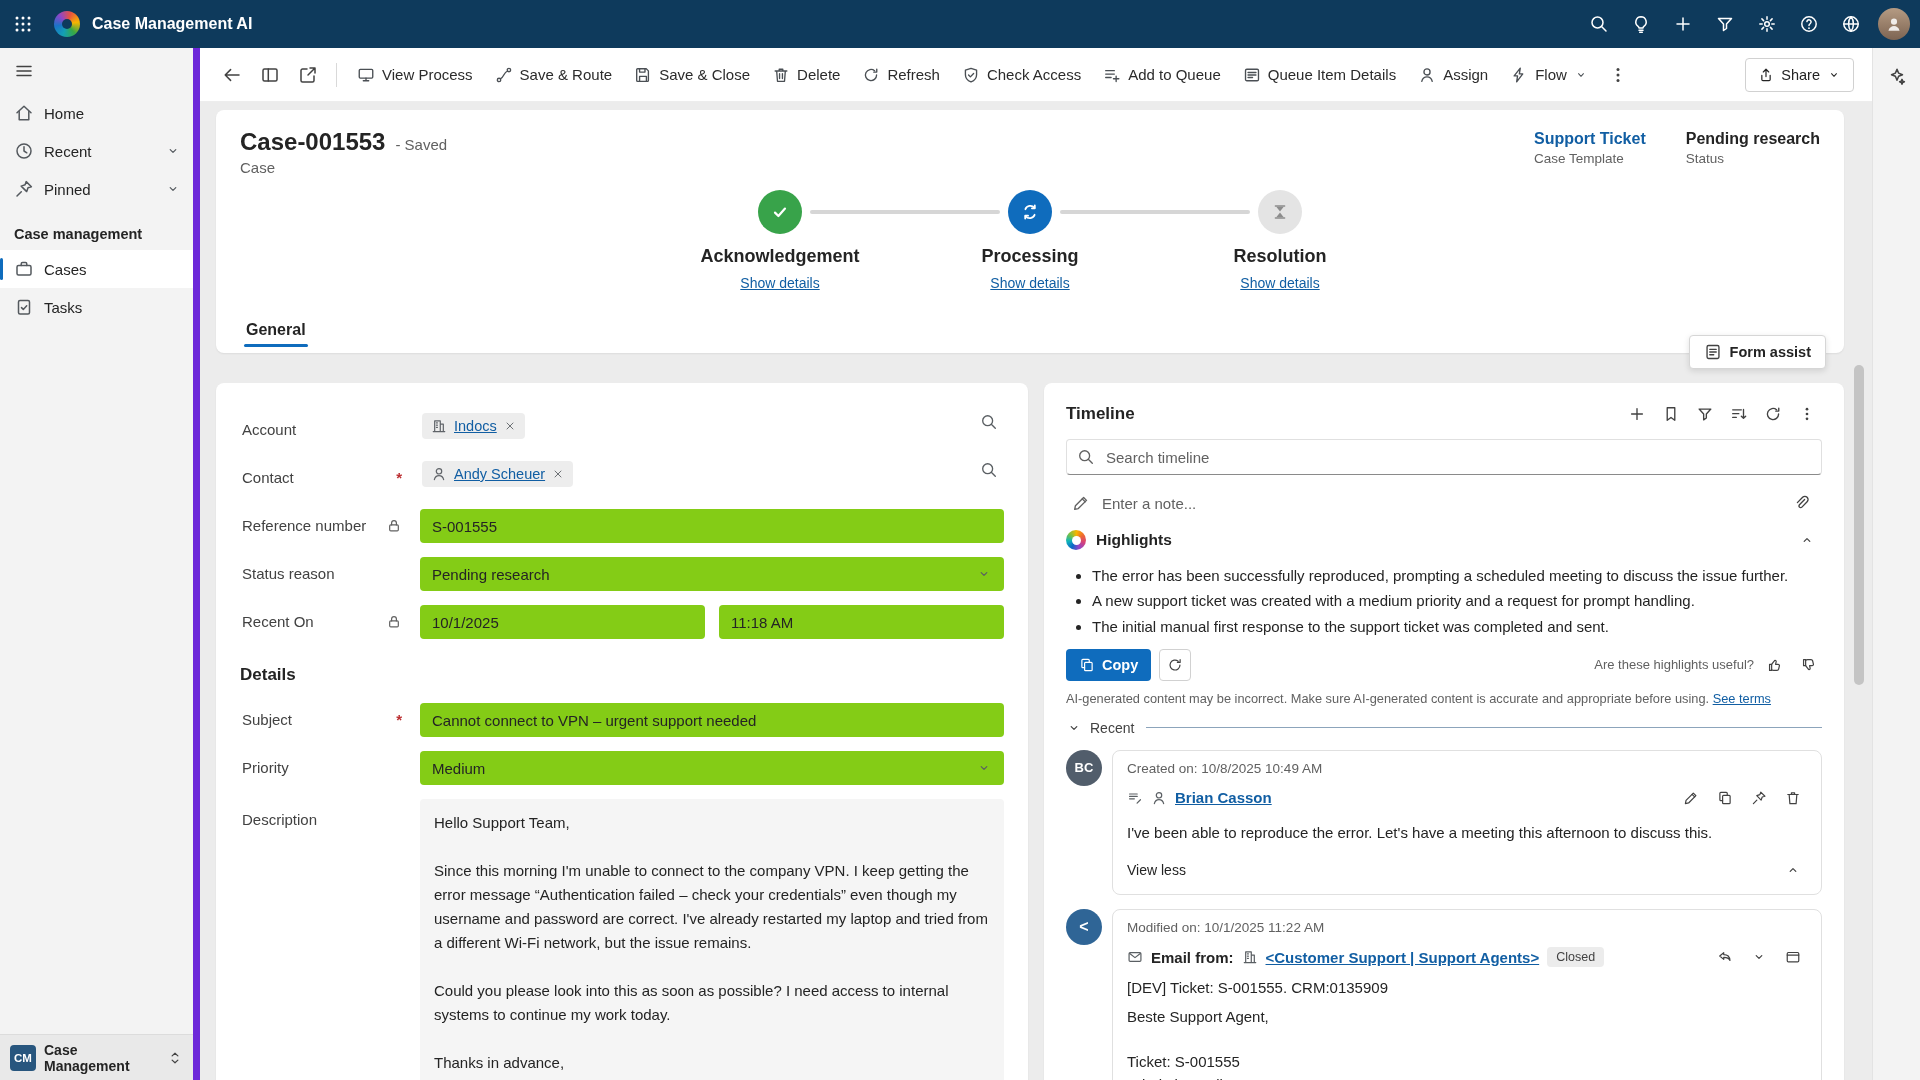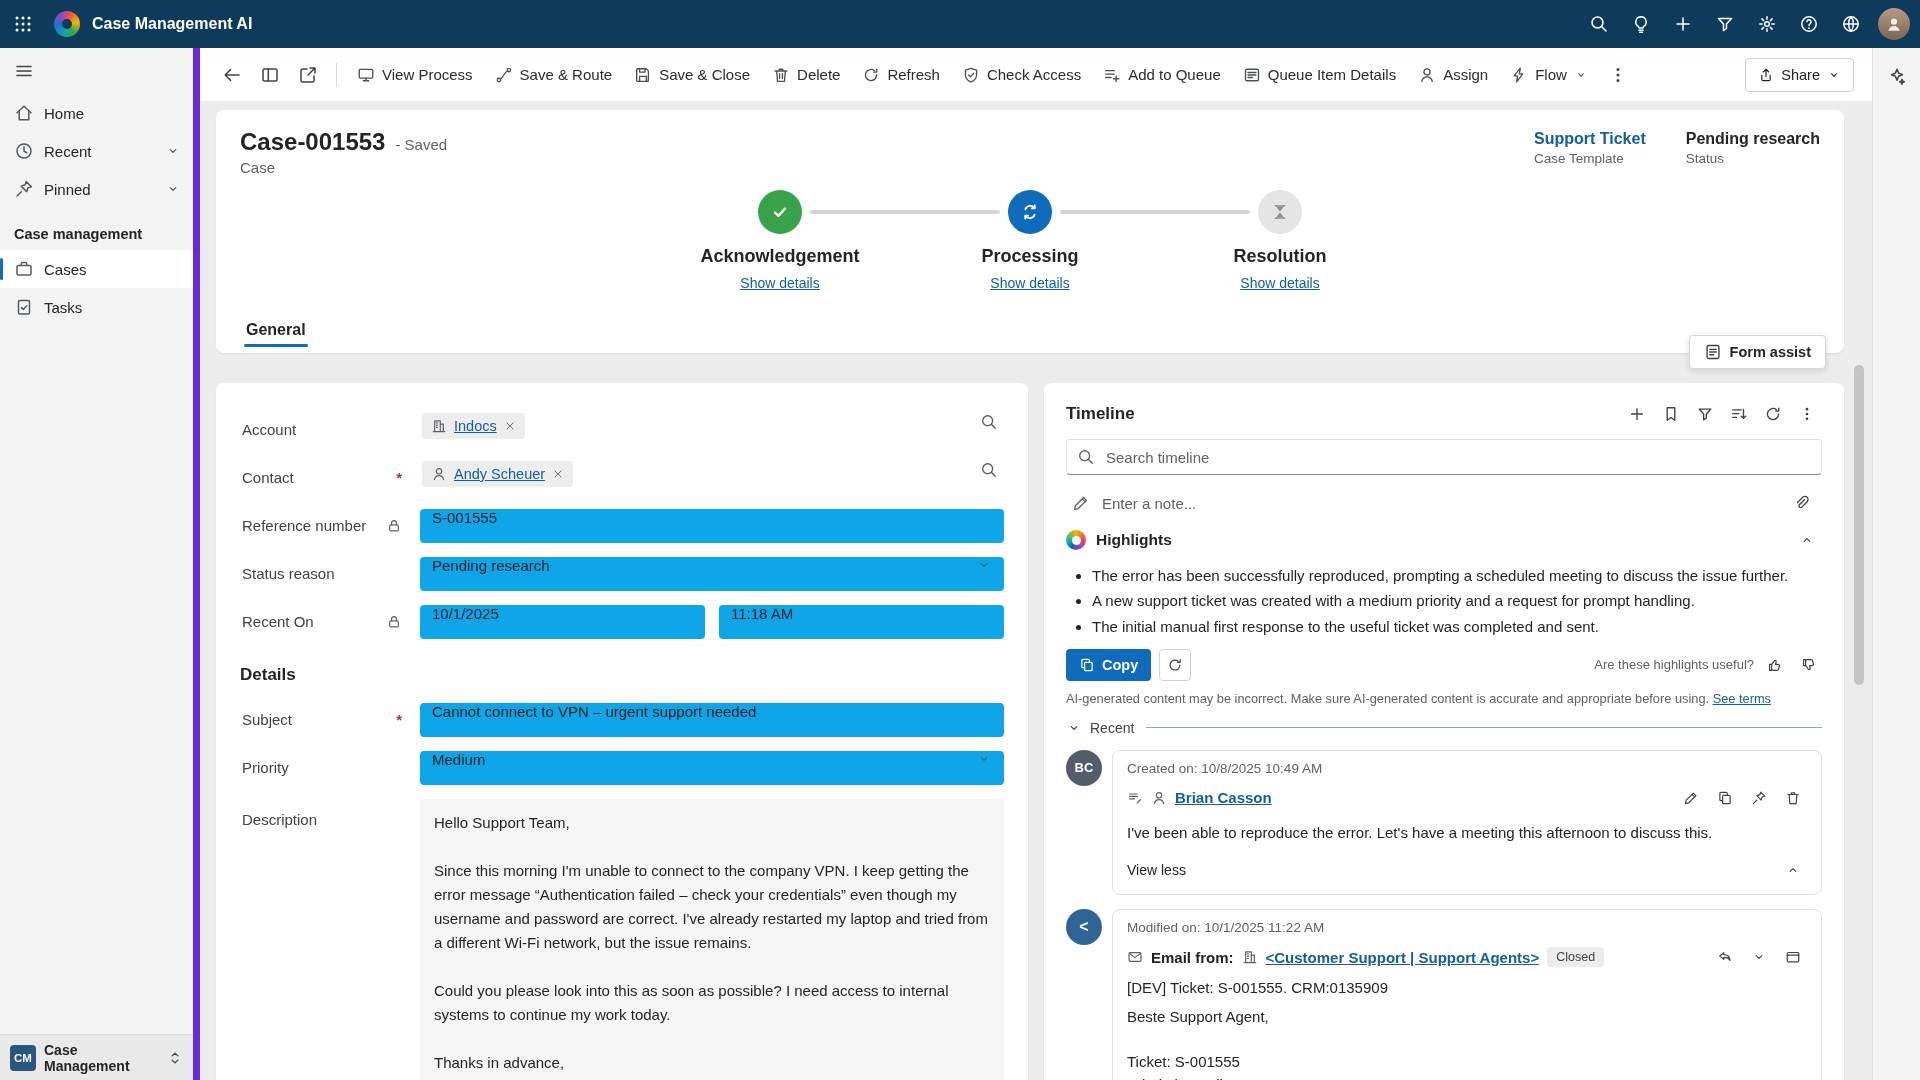--- a/index.html
+++ b/index.html
@@ -92,21 +92,21 @@
   .form-card{width:812px;flex:none;background:#fff;border-radius:8px;box-shadow:0 1px 2px rgba(0,0,0,.07);padding:30px 24px;min-height:920px}
   .tl-card{flex:1;min-width:0;background:#fff;border-radius:8px;box-shadow:0 1px 2px rgba(0,0,0,.07);padding:16px 22px;min-height:920px}
 
   
   .frow{display:flex;align-items:flex-start;margin-bottom:14px}
   .flabel{width:180px;flex:none;display:flex;align-items:center;justify-content:space-between;gap:6px;
           padding:8px 18px 0 2px;font-size:15px;color:#424242}
   .flabel .lock{color:#616161}
   .req{color:#bc2f32;font-weight:700}
   .ffield{flex:1;min-width:0}
-  .fbox{height:34px;background:#0ea5e9;border-radius:4px;display:flex;gap:8px;padding:0 12px;font-size:15px;color:#242424}
+  .fbox{height:34px;background:#84cc16;border-radius:4px;display:flex;align-items:center;gap:8px;padding:0 12px;font-size:15px;color:#242424}
   .fbox .chev,.lookup .mag{color:#5a5f63}
   .lookup{height:34px;display:flex;align-items:flex-start;gap:4px;padding:0 6px 0 2px}
   .pill{display:inline-flex;align-items:center;gap:7px;background:#ededed;border-radius:4px;height:26px;padding:0 9px}
   .pill .icn{color:#5f6368}
   .pill a{color:#115ea3;text-decoration:underline;font-size:14.5px;cursor:pointer;white-space:nowrap}
   .pill .x{color:#5f6368;cursor:pointer;display:inline-flex}
   .two{display:flex;gap:14px}
   .two .fbox{flex:1}
   .details-h{font-size:17px;font-weight:700;margin:26px 0 18px}
   .desc-box{background:#f5f5f5;border-radius:4px;padding:12px 14px;font-size:15px;line-height:1.6;white-space:pre-wrap;min-height:440px}
@@ -813,21 +813,21 @@
                   <span class="icn s16">
                     <svg class="i" viewBox="0 0 20 20">
                       <path d="M6.5 11.8L10 8.2l3.5 3.6"></path>
                     </svg>
                   </span>
                 </button>
             </div>
             <ul>
               <li>The error has been successfully reproduced, prompting a scheduled meeting to discuss the issue further.</li>
               <li>A new support ticket was created with a medium priority and a request for prompt handling.</li>
-              <li>The initial manual first response to the useful ticket was completed and sent.</li>
+              <li>The initial manual first response to the support ticket was completed and sent.</li>
             </ul>
             <div class="hl-actions">
               <button class="copy-btn">
                 <span class="icn s16">
                     <svg class="i" viewBox="0 0 20 20">
                       <rect x="7" y="6.6" width="9.4" height="10.4" rx="1.2"></rect>
                       <path d="M12.8 6.6V4.2A1.2 1.2 0 0 0 11.6 3H4.8a1.2 1.2 0 0 0-1.2 1.2v8a1.2 1.2 0 0 0 1.2 1.2h2.2"></path>
                     </svg>
                   </span>
                 <span>Copy</span>

